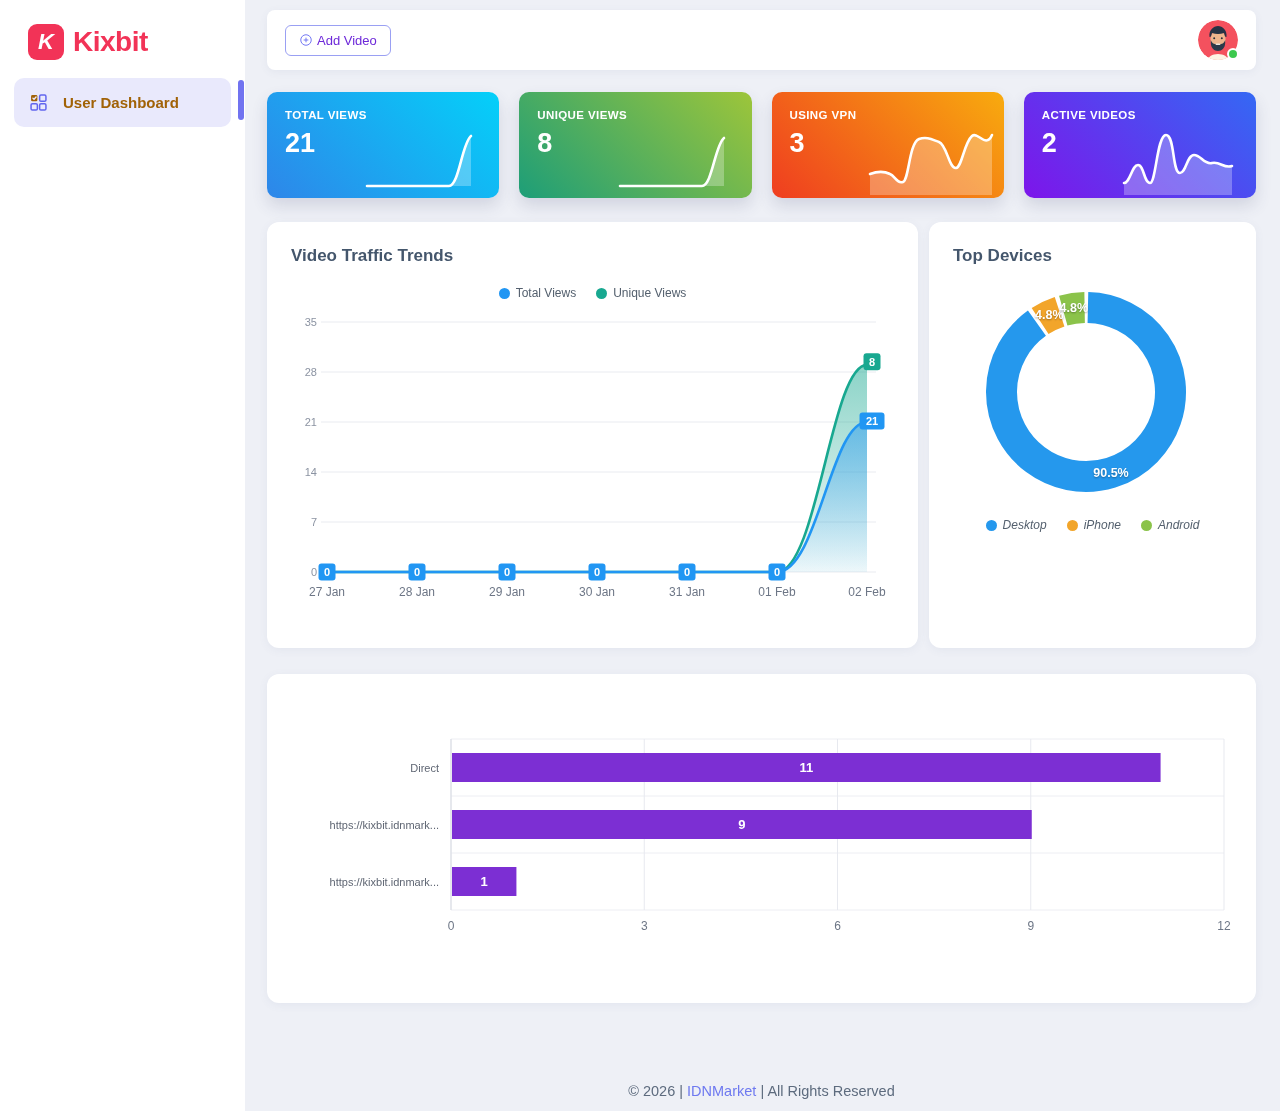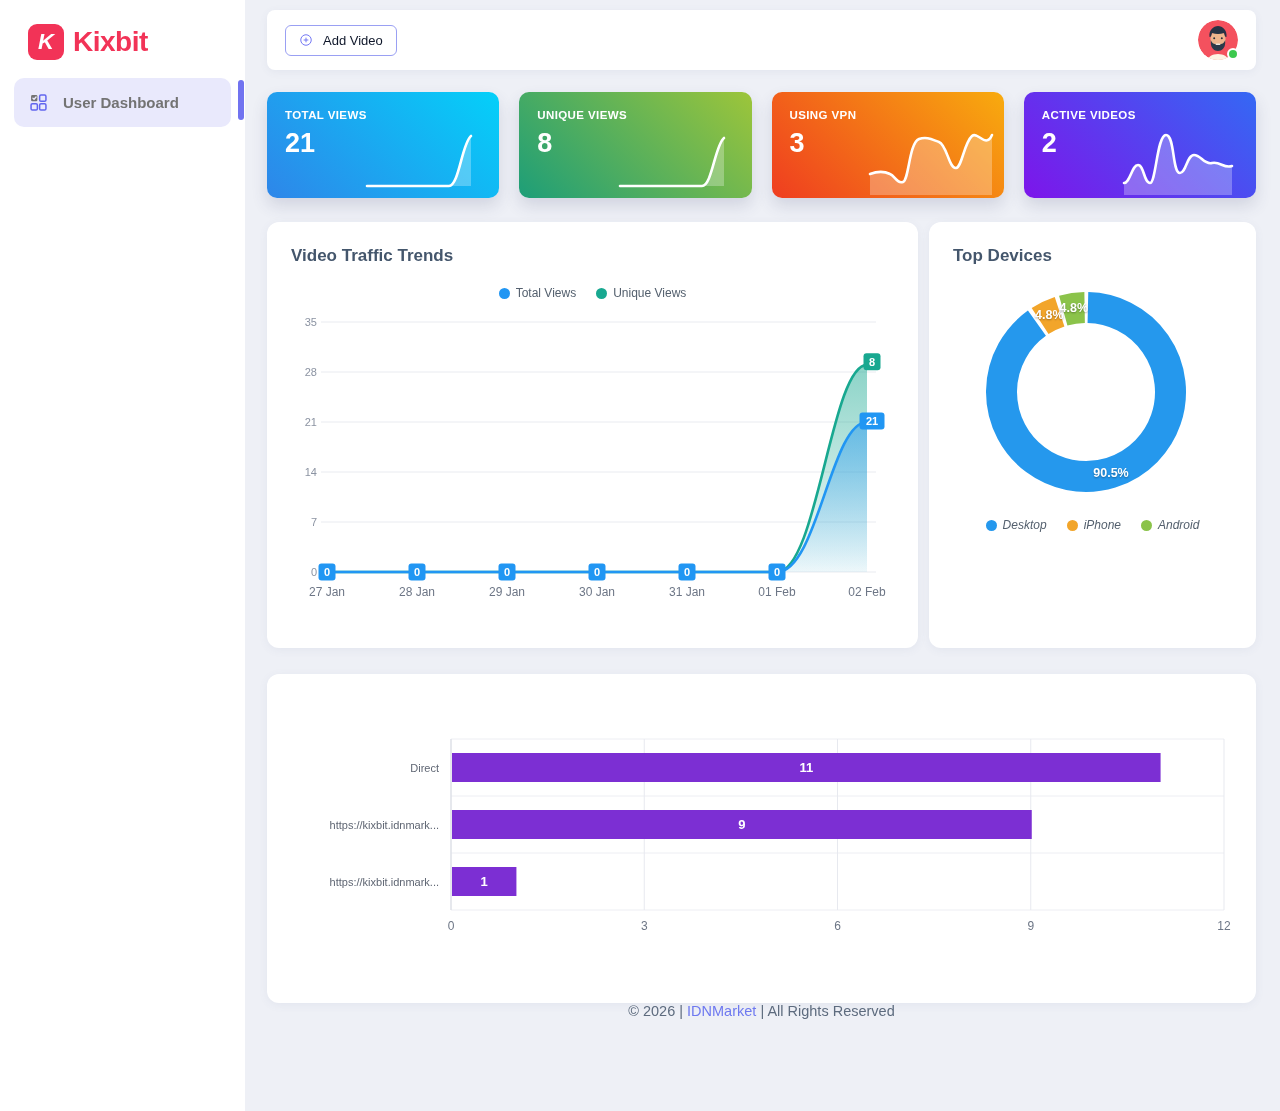--- a/index.html
+++ b/index.html
@@ -6,27 +6,27 @@
   body { width:1280px; height:1111px; background:#eef0f6; font-family:"Liberation Sans", sans-serif; overflow:hidden; }
   .app { display:flex; width:1280px; height:1111px; }
   
   .sidebar { width:245px; min-width:245px; background:#ffffff; height:100%; position:relative; }
   .logo-row { display:flex; align-items:center; gap:9px; padding:24px 0 16px 28px; }
   .logo-badge { width:36px; height:36px; border-radius:9px; background:#f23357; color:#fff; display:flex; align-items:center; justify-content:center; font-weight:800; font-size:22px; font-style:italic; }
   .logo-text { font-size:28px; font-weight:800; color:#f23357; letter-spacing:-0.5px; }
   .menu { padding:0 14px; margin-top:2px; }
   .menu-item { display:flex; align-items:center; gap:14px; padding:14px 14px; border-radius:10px; color:#75809a; font-size:15px; cursor:pointer; }
   .menu-item svg { width:21px; height:21px; stroke:#7d879c; fill:none; stroke-width:1.7; stroke-linecap:round; stroke-linejoin:round; flex-shrink:0; }
-  .menu-item.active { background:#e9e9fc; color:#737373; font-weight:600; }
+  .menu-item.active { background:#e9e9fc; color:#a16207; font-weight:600; }
   .menu-item.active svg { stroke:#6165ee; }
   .active-indicator { position:absolute; right:1px; top:80px; width:6px; height:40px; background:#7173f0; border-radius:4px; }
   
   .main { flex:1; padding:10px 24px 0 22px; }
   .topbar { background:#fff; border-radius:8px; height:60px; display:flex; align-items:center; justify-content:space-between; padding:0 18px; box-shadow:0 2px 8px rgba(90,100,140,.07); }
-  .add-video-btn { display:flex; align-items:center; gap:10px; border:1px solid #9aa0f3; color:#0f172a; background:#fff; border-radius:6px; padding:7px 13px; font-size:13px; cursor:pointer; font-family:inherit; }
+  .add-video-btn { display:flex; align-items:center; gap:4px; border:1px solid #9aa0f3; color:#6d28d9; background:#fff; border-radius:6px; padding:7px 13px; font-size:13px; cursor:pointer; font-family:inherit; }
   .add-video-btn svg { width:14px; height:14px; stroke:#6a6ff2; fill:none; stroke-width:1.6; }
   .avatar-wrap { position:relative; width:40px; height:40px; cursor:pointer; }
   .status-dot { position:absolute; right:-1px; bottom:0; width:12px; height:12px; background:#3cc94e; border:2px solid #fff; border-radius:50%; }
   
   .stats { display:grid; grid-template-columns:repeat(4,1fr); gap:20px; margin-top:22px; }
   .stat-card { height:106px; border-radius:10px; position:relative; padding:17px 18px; color:#fff; overflow:hidden; box-shadow:0 8px 16px rgba(60,70,110,.16); }
   .stat-label { font-size:11.5px; font-weight:700; letter-spacing:.4px; }
   .stat-value { font-size:27px; font-weight:700; margin-top:7px; }
   .spark { position:absolute; right:8px; bottom:3px; width:130px; height:72px; }
   .spark path.l { fill:none; stroke:#fff; stroke-width:2.6; stroke-linecap:round; stroke-linejoin:round; }
@@ -46,21 +46,21 @@
   .referrers-card { margin-top:26px; height:329px; padding:22px 24px; }
   #bars-svg { margin-top:18px; }
   
   .axis-txt { font-size:11px; fill:#8b93a2; font-family:"Liberation Sans", sans-serif; }
   .axis-txt2 { font-size:12px; fill:#6d7686; font-family:"Liberation Sans", sans-serif; }
   .cat-label { font-size:11px; fill:#5f6673; font-family:"Liberation Sans", sans-serif; }
   .badge-txt { font-size:11px; font-weight:700; fill:#fff; font-family:"Liberation Sans", sans-serif; }
   .bar-val { font-size:13px; font-weight:700; fill:#fff; font-family:"Liberation Sans", sans-serif; }
   .pct-label { font-size:12.5px; font-weight:700; fill:#fff; text-shadow:0 1px 2px rgba(0,0,0,.35); font-family:"Liberation Sans", sans-serif; }
   
-  .footer { text-align:center; color:#5d6b7e; font-size:14.5px; }
+  .footer { text-align:center; margin-top:80px; color:#5d6b7e; font-size:14.5px; }
   .footer .link { color:#6e79f0; cursor:pointer; }
 </style>
 </head>
 <body>
 
 <div class="app">
 
   <aside class="sidebar">
     <div class="logo-row">
       <div class="logo-badge">K</div>

